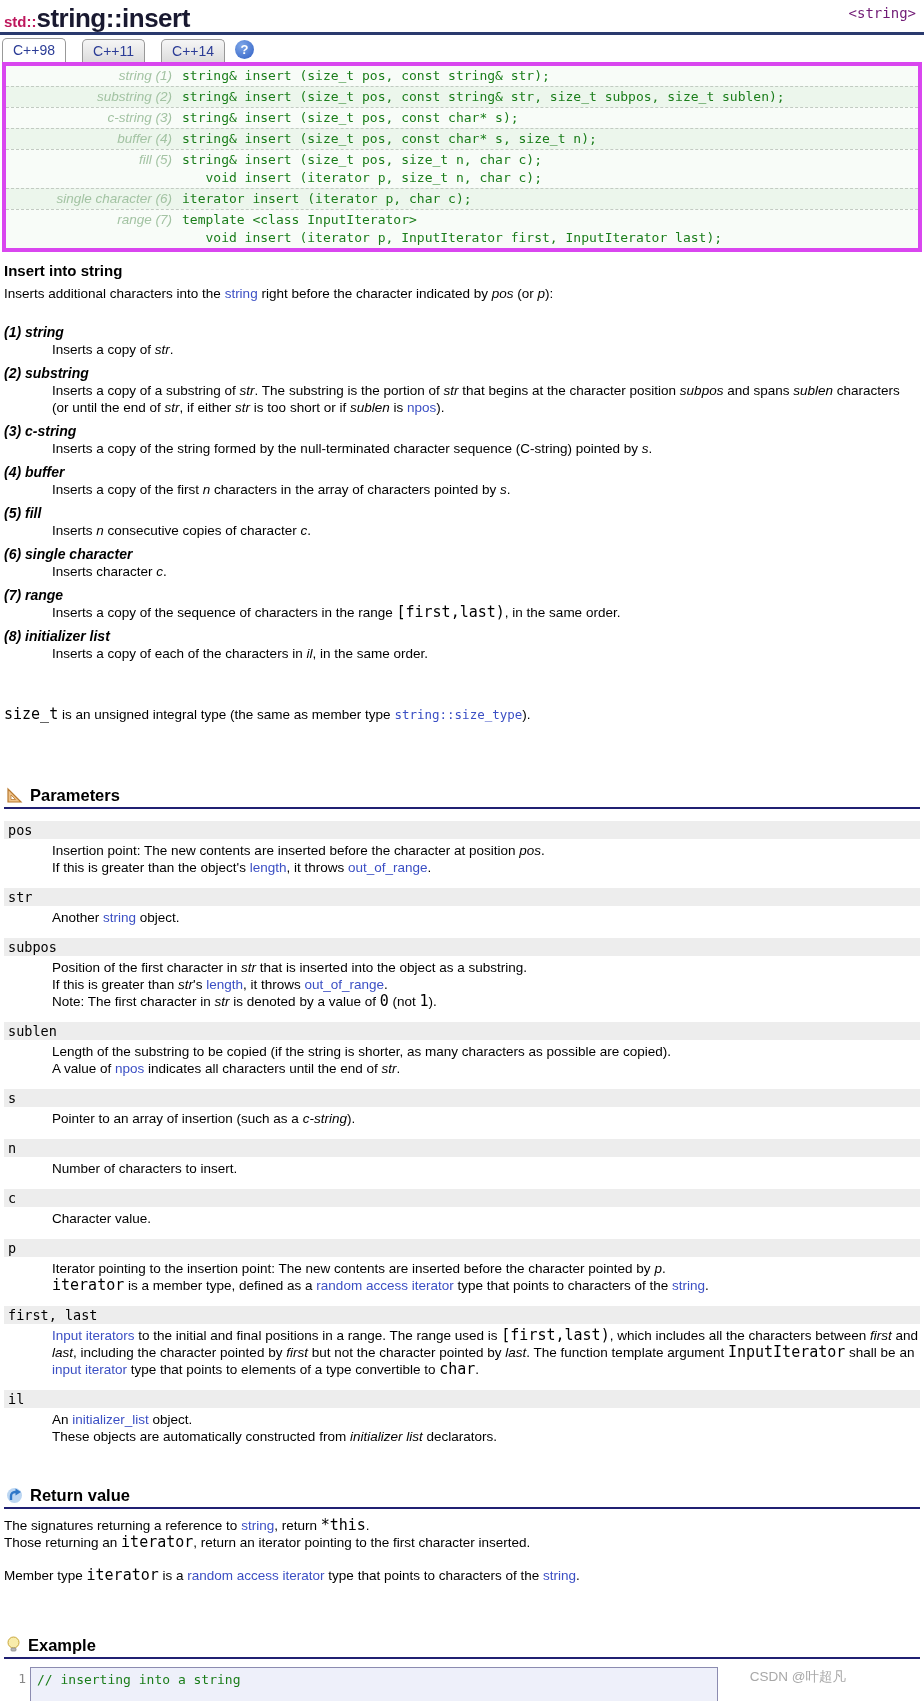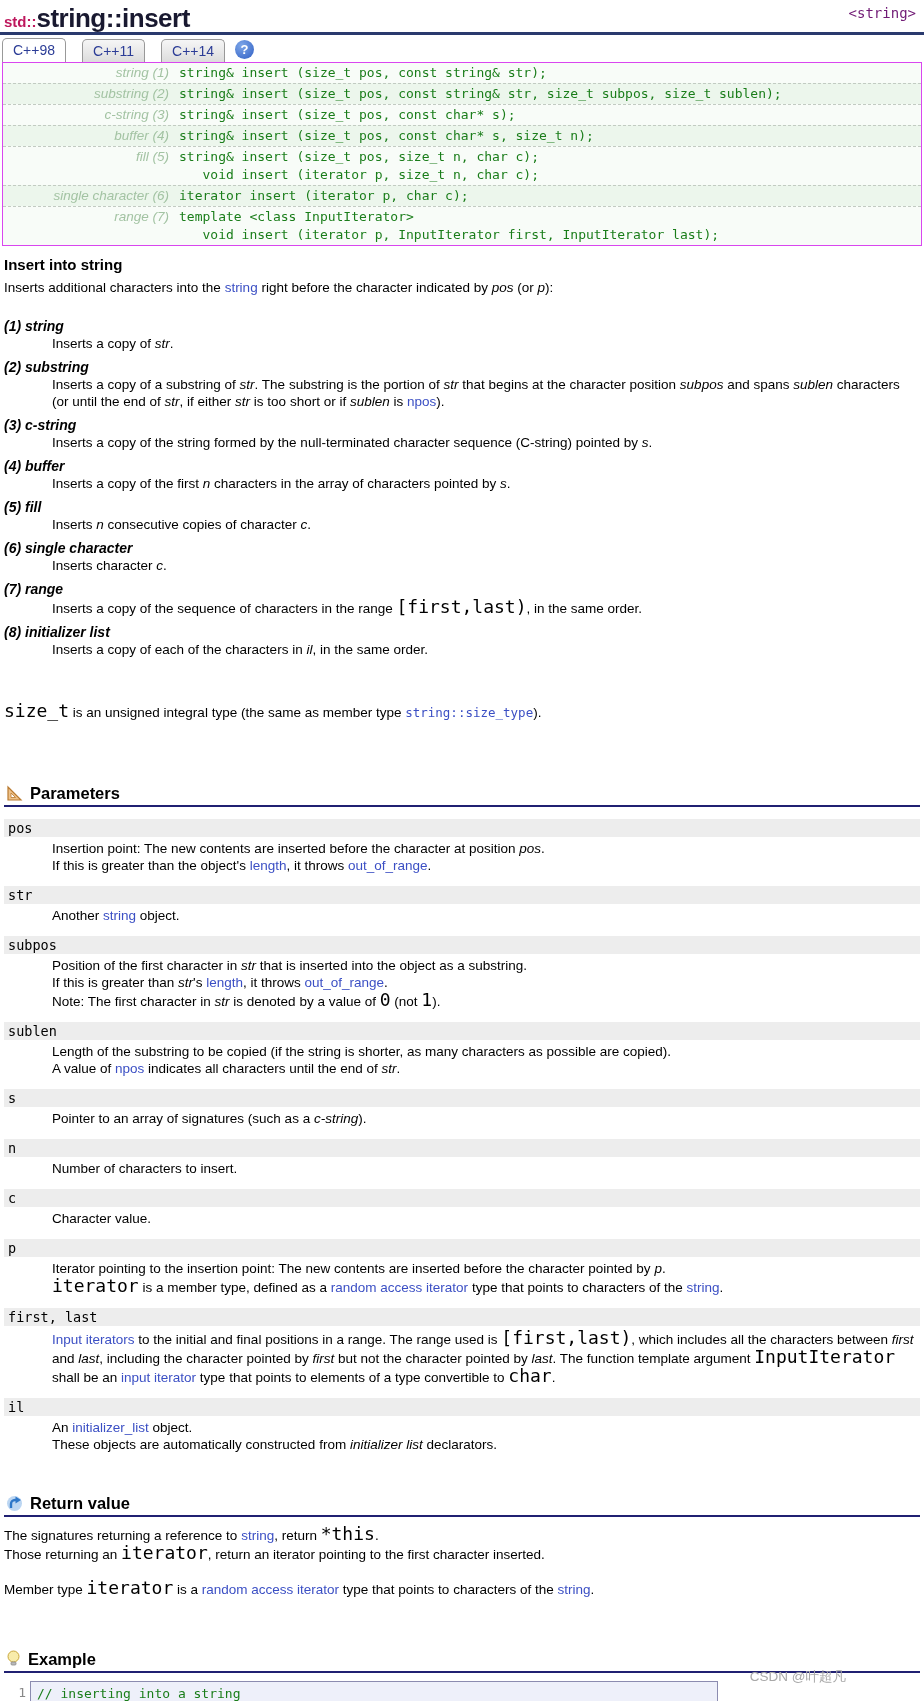--- a/index.html
+++ b/index.html
@@ -39,21 +39,21 @@
   .help {
     width: 19px; height: 19px; margin: 0 0 3px 10px;
     border-radius: 50%;
     background: radial-gradient(circle at 35% 30%, #7da6e8, #2f5fc4);
     color: #fff; font-weight: bold; font-size: 13px;
     display: flex; align-items: center; justify-content: center;
     cursor: pointer;
   }
 
   
-  .decl-table { margin: 0 2px; border: 1px solid #d946ef; background: #f8fcf8; }
+  .decl-table { margin: 0 2px; border: 4px solid #d946ef; background: #f8fcf8; }
   .decl-row { display: flex; padding: 1px 0; }
   .decl-row.alt { background: #ecf6ec; }
   .decl-row + .decl-row { border-top: 1px dashed #c2cbc2; }
   .decl-label {
     width: 176px; flex-shrink: 0;
     text-align: right; padding-right: 10px;
     font-style: italic; color: #a3c3a3; font-size: 13.5px;
     line-height: 18px;
   }
   .decl-code { font-family: "DejaVu Sans Mono", monospace; font-size: 13px; color: #1a7d1a; line-height: 18px; }
@@ -64,21 +64,21 @@
   .h-insert { font-size: 15px; font-weight: bold; margin: 10px 0 6px 0; }
   .intro { margin-bottom: 4px; }
   .variants { margin-top: 22px; }
   .variant-heading { font-weight: bold; font-style: italic; font-size: 14px; margin-top: 7px; }
   .variant-body { margin-left: 48px; }
   .size-note { margin-top: 44px; }
 
   
   .s-link { color: #3b4fc4; cursor: pointer; }
   .s-i { font-style: italic; }
-  .s-code { font-family: "DejaVu Sans Mono", monospace; font-size: 18px; }
+  .s-code { font-family: "DejaVu Sans Mono", monospace; font-size: 15px; }
   .s-codelink { font-family: "DejaVu Sans Mono", monospace; font-size: 12.5px; color: #3b4fc4; cursor: pointer; }
   .s-comment { color: #1a7d1a; }
 
   
   .section-heading {
     display: flex; align-items: center; gap: 7px;
     font-size: 16.5px; font-weight: bold;
     border-bottom: 2px solid #202072;
     padding: 0 0 3px 2px;
   }
@@ -298,21 +298,21 @@
 
           <div class="param-line"><span>Length of the substring to be copied (if the string is shorter, as many characters as possible are copied).</span></div>
             <div class="param-line"><span>A value of </span><span class="s-link">npos</span><span> indicates all characters until the end of </span><span class="s-i">str</span><span>.</span></div>
           </div>
         </div>
 
         <div class="param">
           <div class="param-name mono">s</div>
           <div class="param-lines">
 
-          <div class="param-line"><span>Pointer to an array of signatures (such as a </span><span class="s-i">c-string</span><span>).</span></div>
+          <div class="param-line"><span>Pointer to an array of insertion (such as a </span><span class="s-i">c-string</span><span>).</span></div>
           </div>
         </div>
 
         <div class="param">
           <div class="param-name mono">n</div>
           <div class="param-lines">
 
           <div class="param-line"><span>Number of characters to insert.</span></div>
           </div>
         </div>

